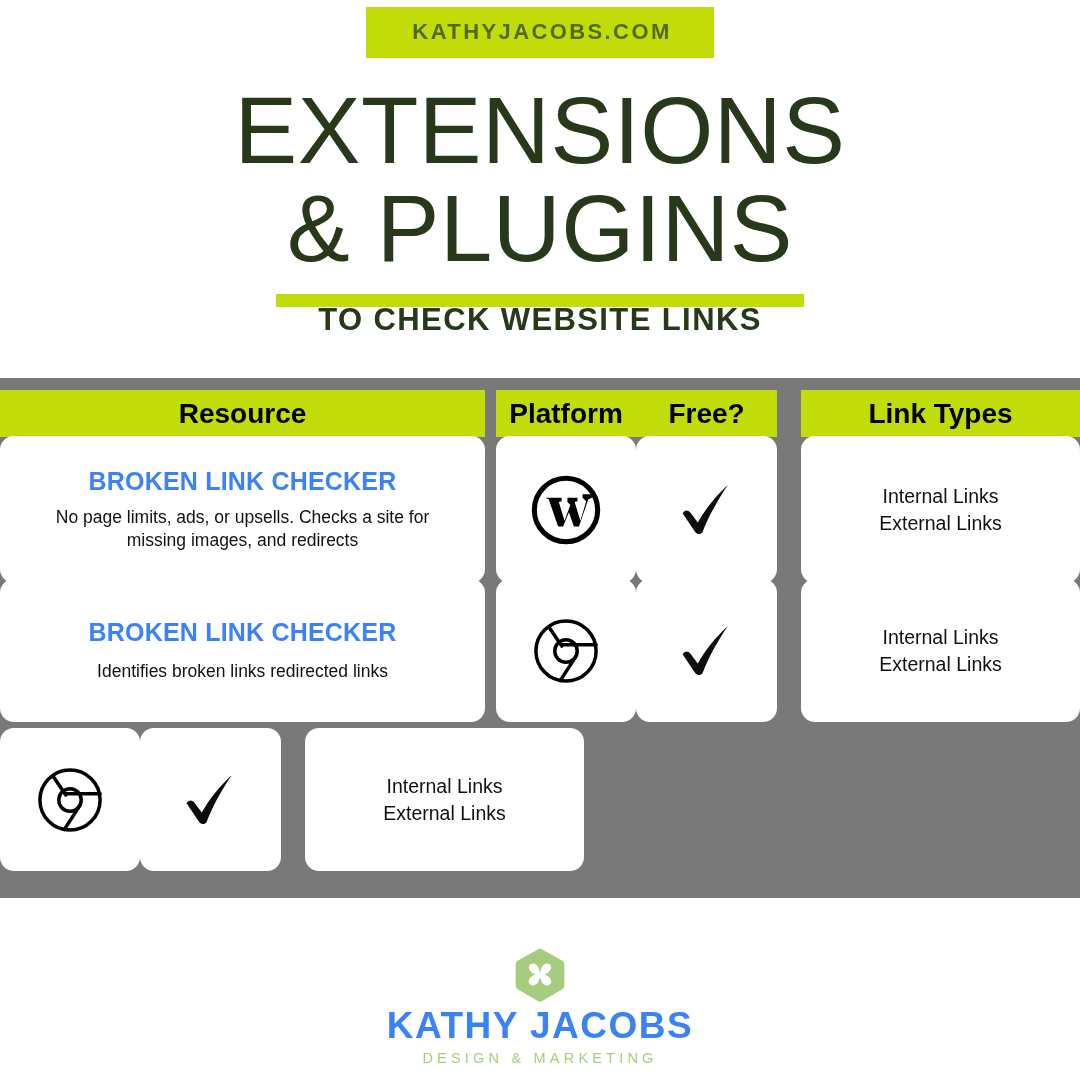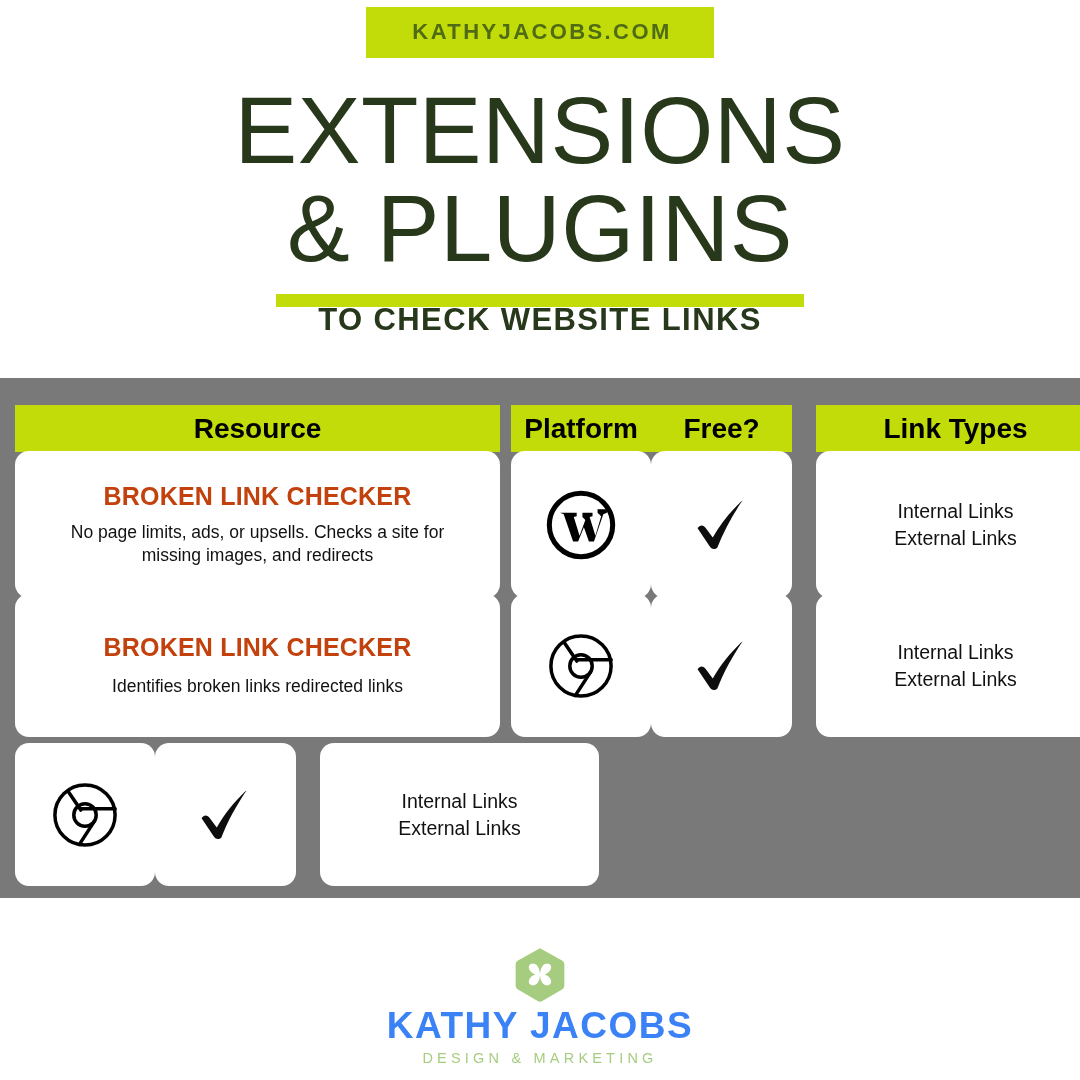--- a/index.html
+++ b/index.html
@@ -79,21 +79,21 @@
 
   
   .table {
     position: absolute;
     top: 378px;
     left: 0;
     width: 1080px;
     height: 520px;
     background: #797979;
     box-sizing: border-box;
-    padding: 15px;
+    padding: 0;
   }
   .row {
     display: flex;
     width: 1080px;
     box-sizing: border-box;
   }
   .row.header-row {
     height: 52px;
     padding-top: 12px;
   }
@@ -131,21 +131,21 @@
   .header-row .col-resource { margin-left: 0; }
 
   .data-row .cell {
     background: #ffffff;
     height: 143px;
     border-radius: 14px;
   }
   .data-row.r1 .cell { height: 147px; }
 
   .res-title {
-    color: #c2410c;
+    color: #3b82f6;
     font-size: 25px;
     font-weight: bold;
     letter-spacing: 0.2px;
     line-height: 1.15;
   }
   .res-desc {
     color: #111111;
     font-size: 17.5px;
     font-weight: normal;
     line-height: 1.32;

